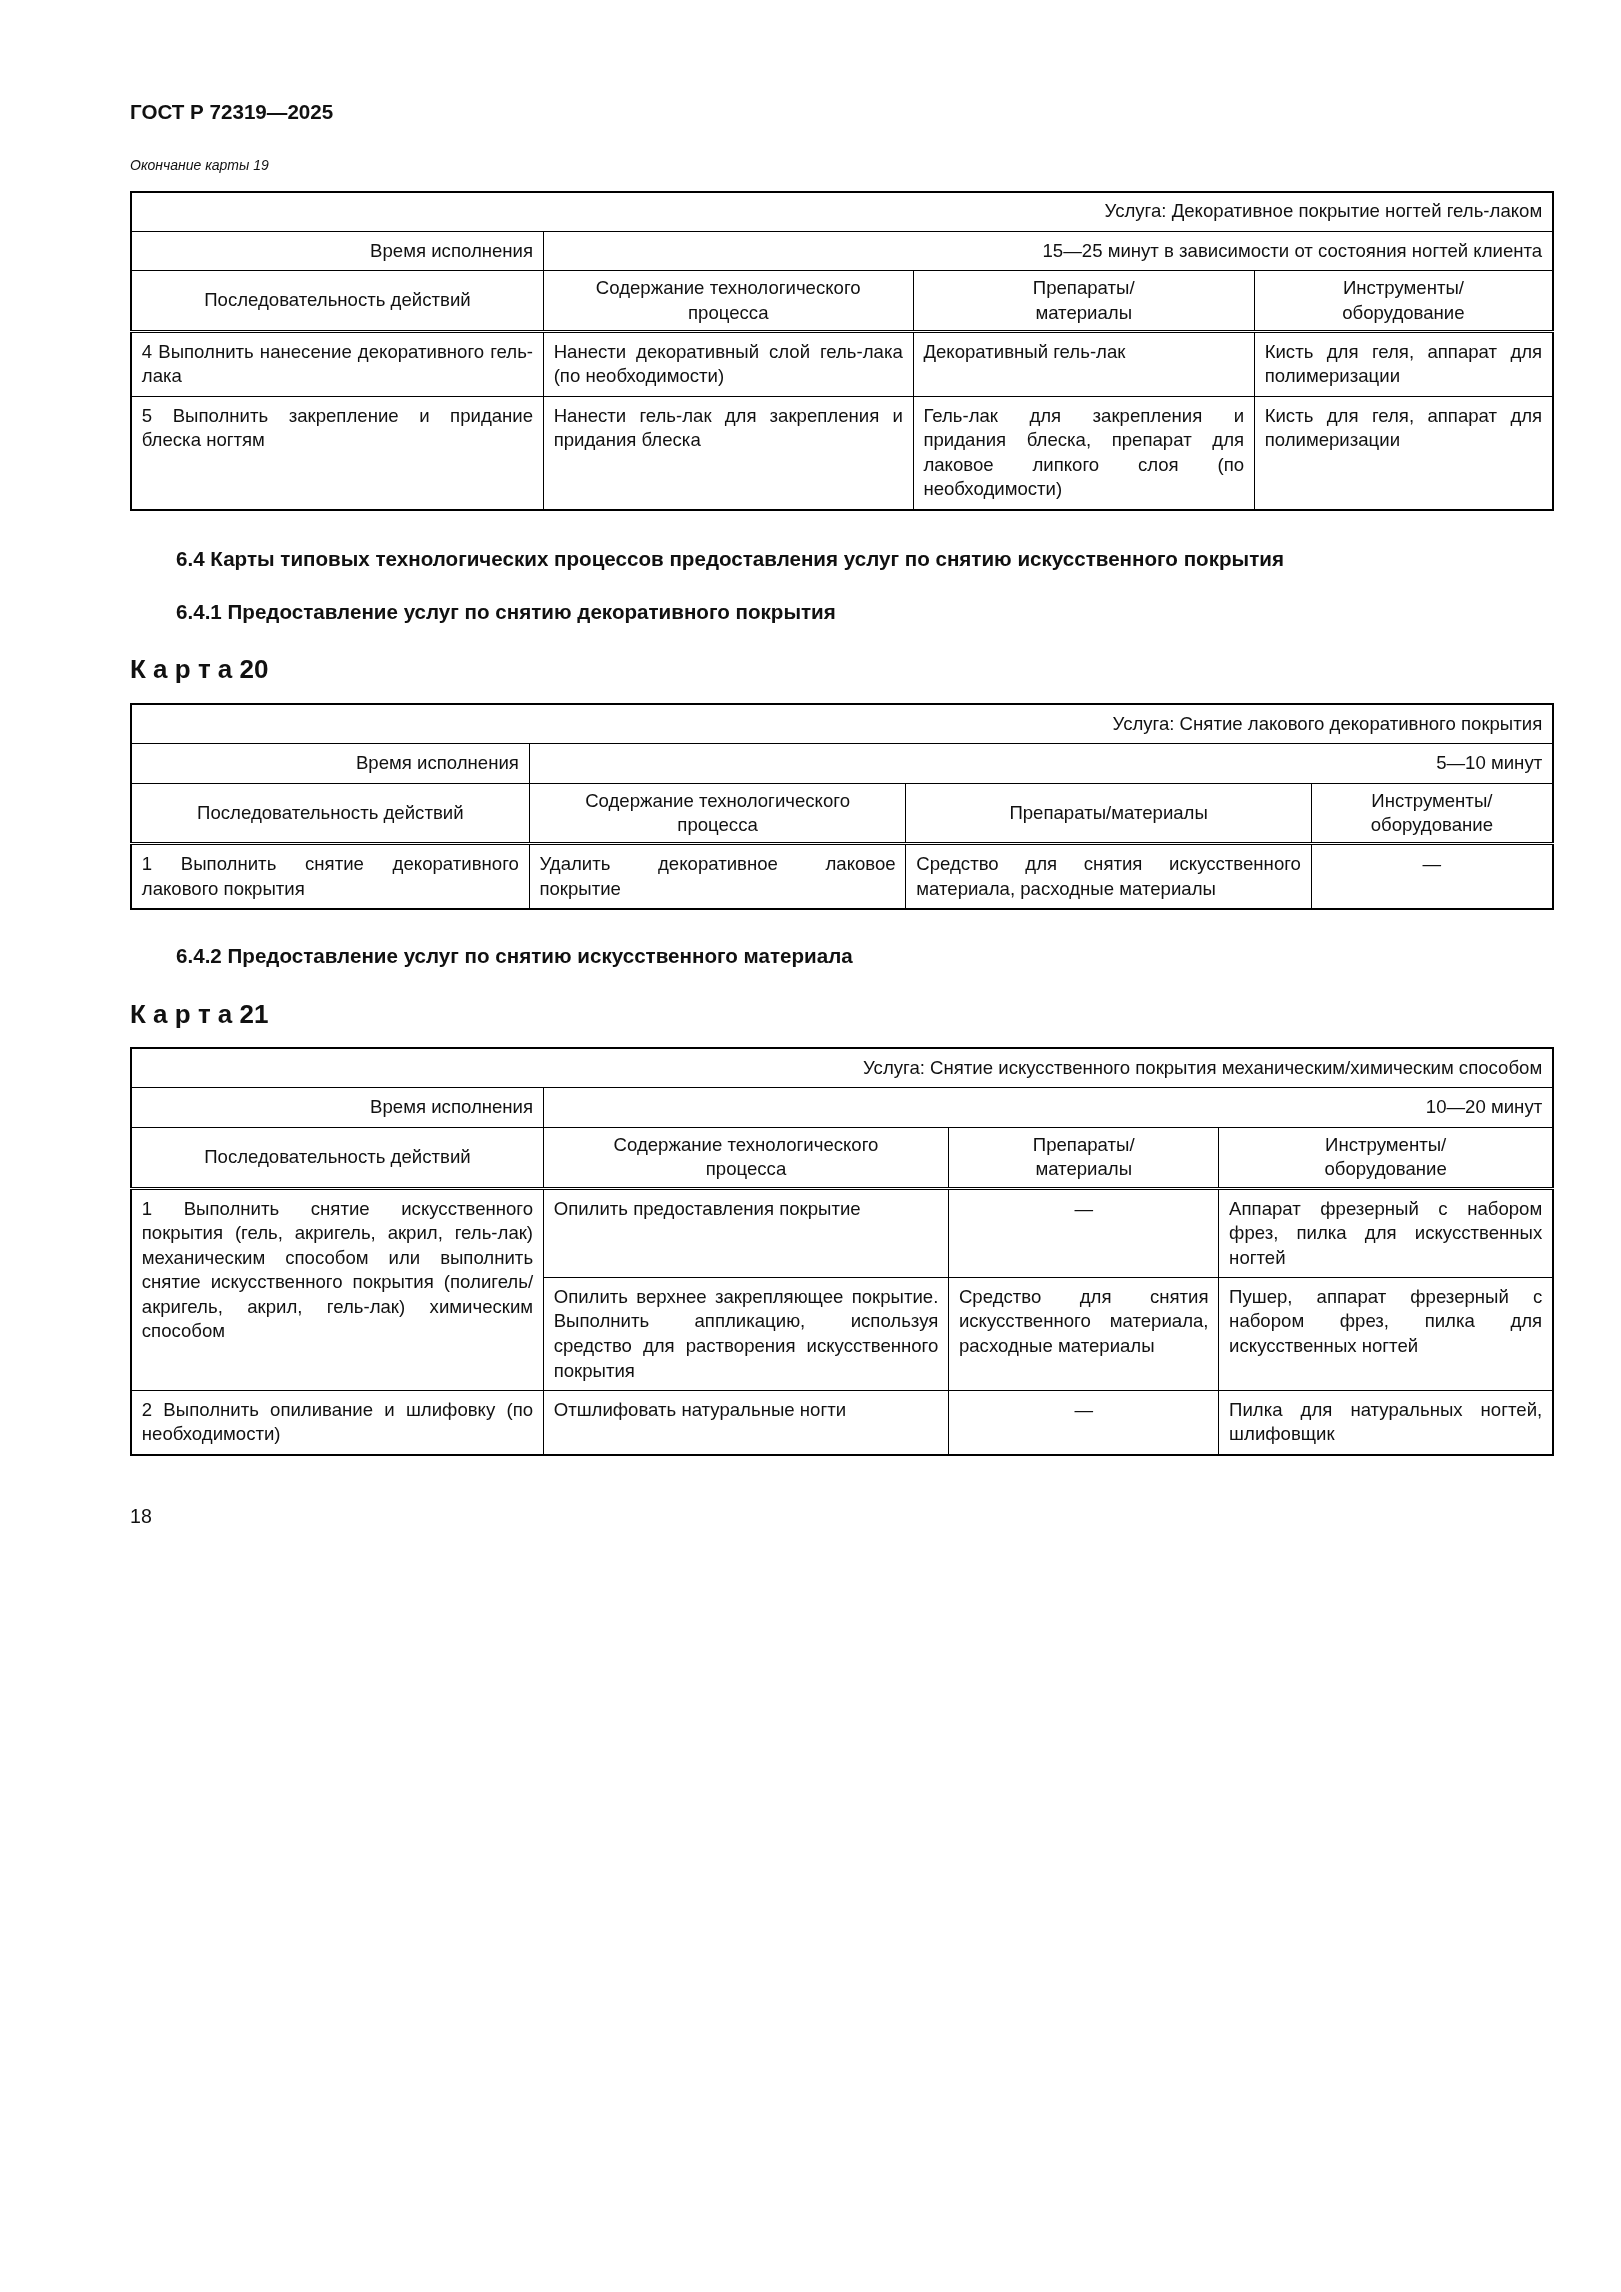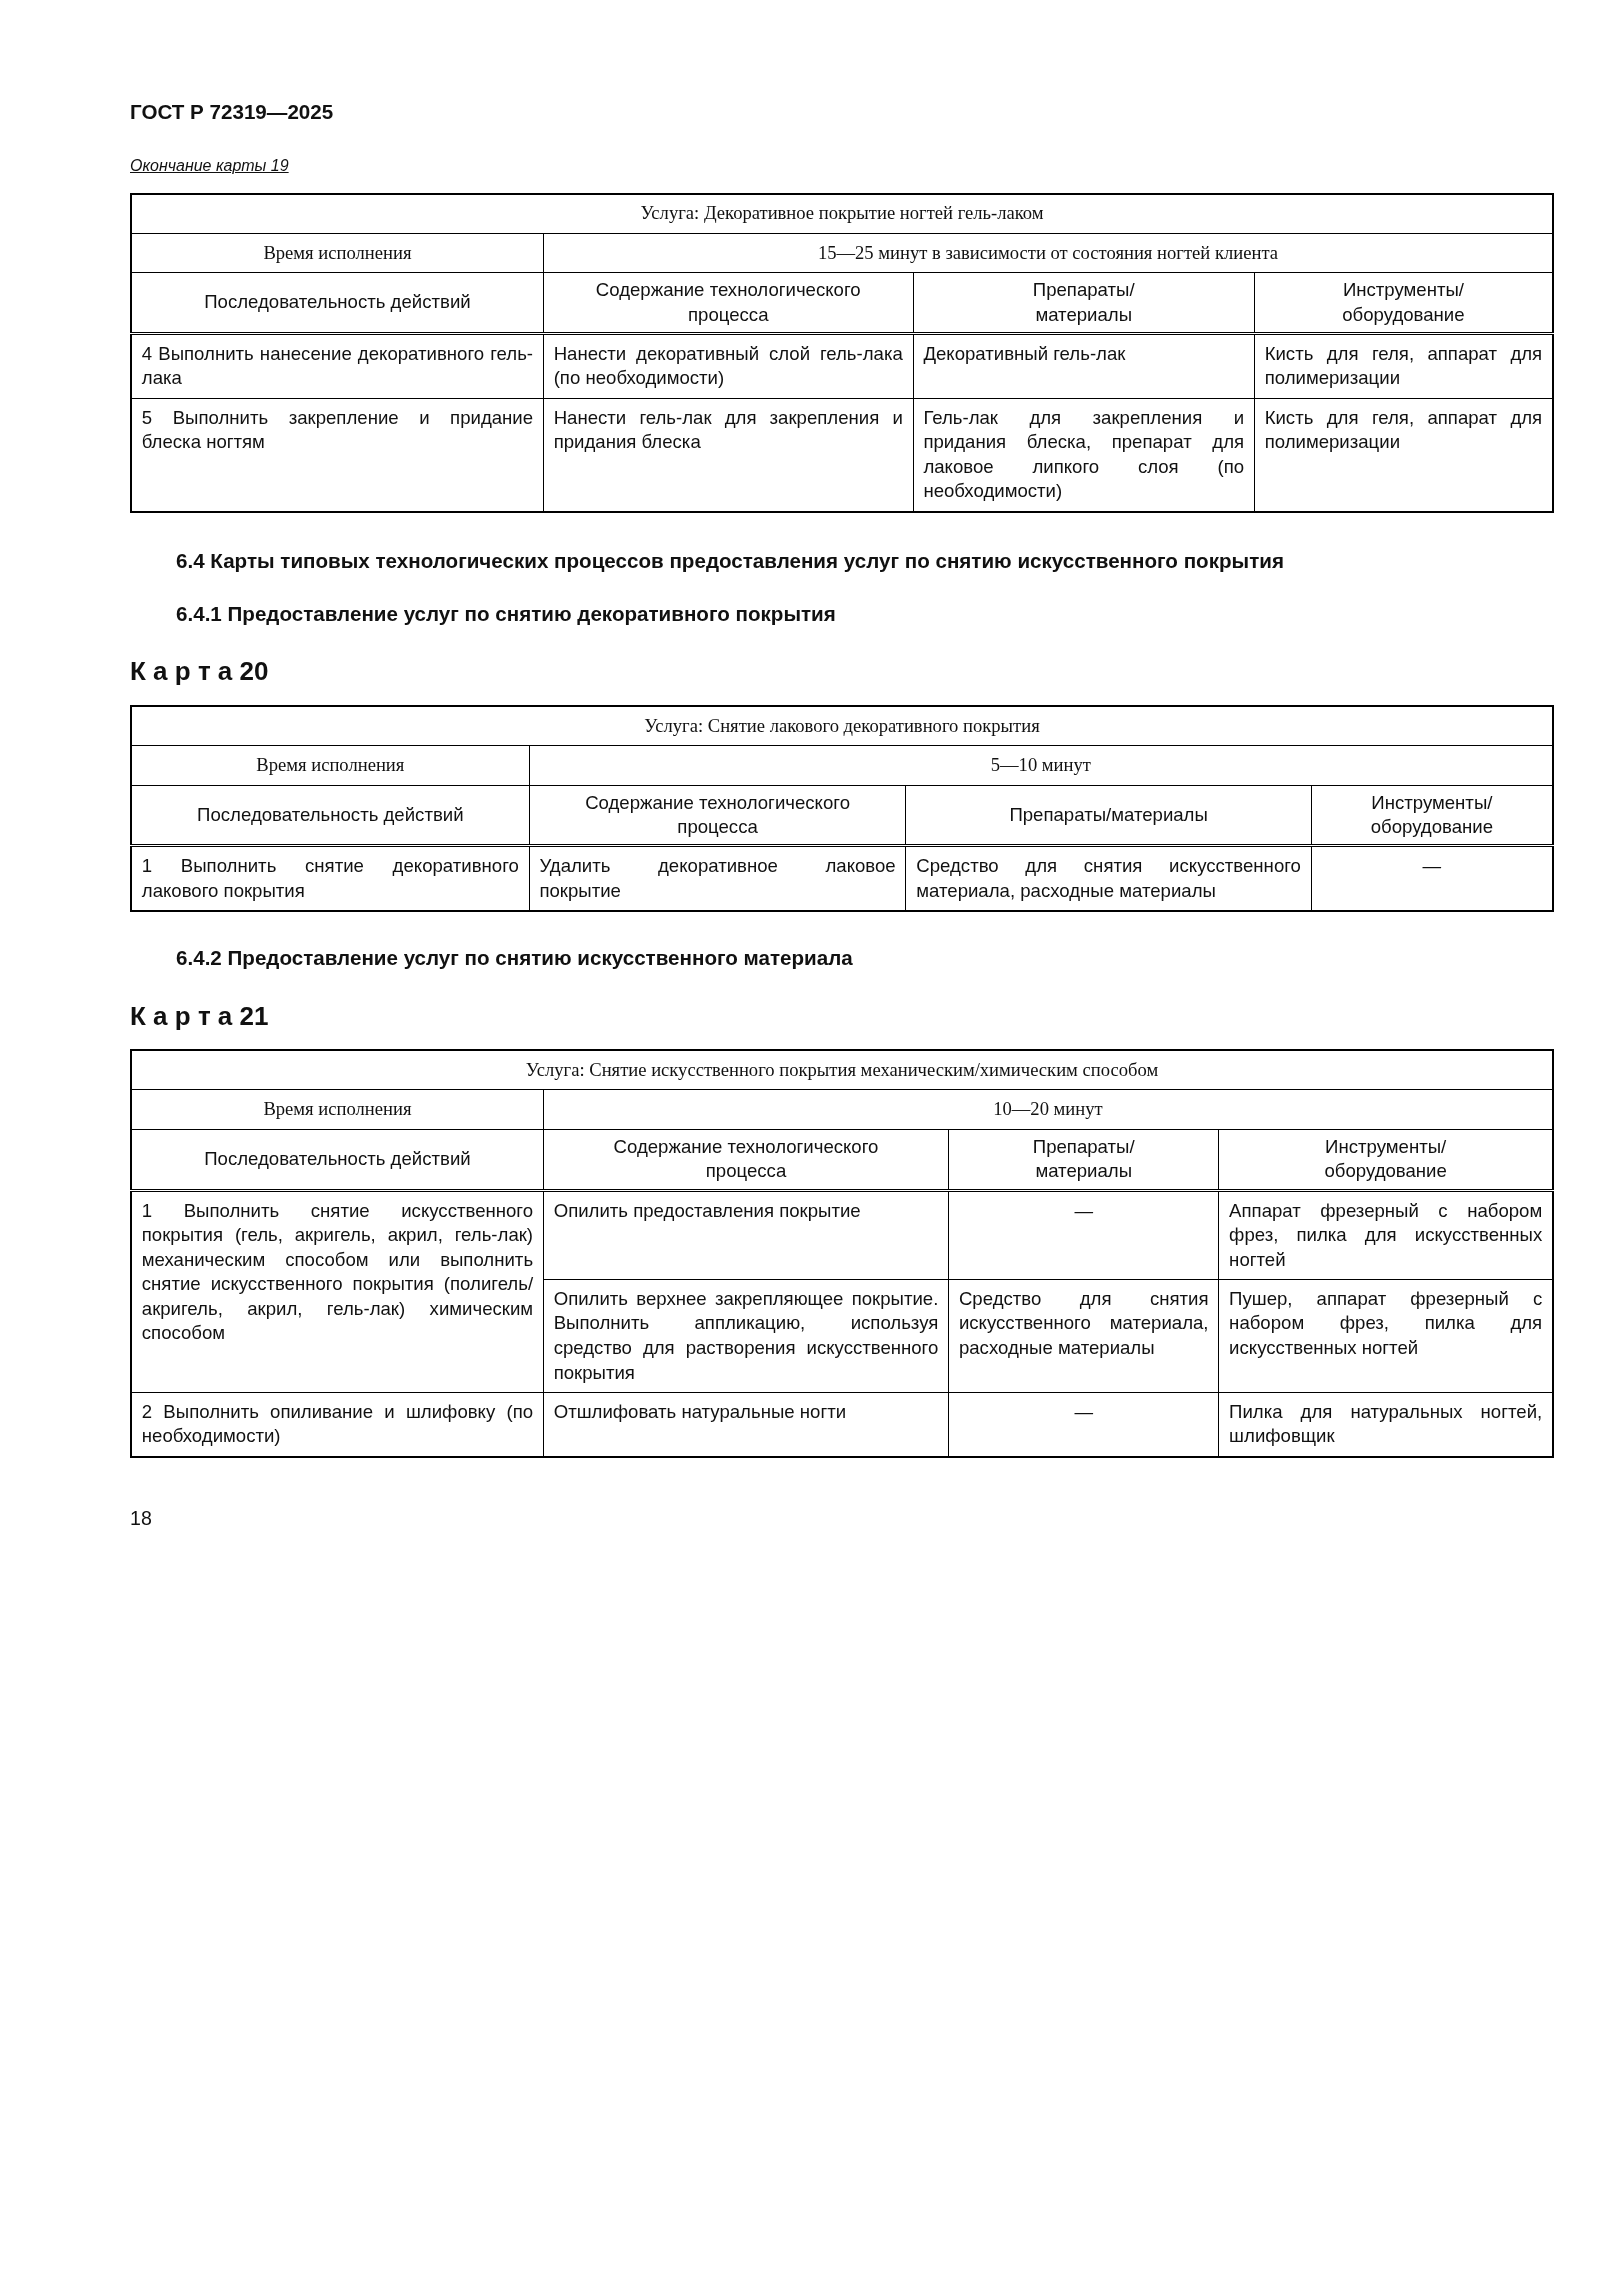--- a/index.html
+++ b/index.html
@@ -16,37 +16,36 @@
     height: 2128px;
     padding: 100px 67px 0 130px;
   }
   .doc-code {
     font-weight: bold;
     font-size: 20.6px;
   }
   .note-italic {
     margin-top: 33px;
     font-style: italic;
-    font-size: 16px;
-    text-decoration: underline;
+    font-size: 14px;
   }
   table.gost {
     width: 100%;
     border-collapse: collapse;
     border: 2px solid #000;
     table-layout: fixed;
     font-size: 18.6px;
     line-height: 1.32;
   }
   table.gost td {
     border: 1px solid #000;
     padding: 6.9px 9.8px;
     vertical-align: top;
   }
-  td.c { text-align: center; vertical-align: middle; font-family: Liberation Serif, serif; }
+  td.c { text-align: right; vertical-align: middle; }
   td.b { text-align: justify; hyphens: auto; -webkit-hyphens: auto; }
   td.dash { text-align: center; }
   tr.colhead td {
     text-align: center;
     vertical-align: middle;
     white-space: pre-line;
     border-bottom: 3.9px double #000;
     padding: 4.9px 7.8px;
   }
   .t19 col:nth-child(1){width:29%}

